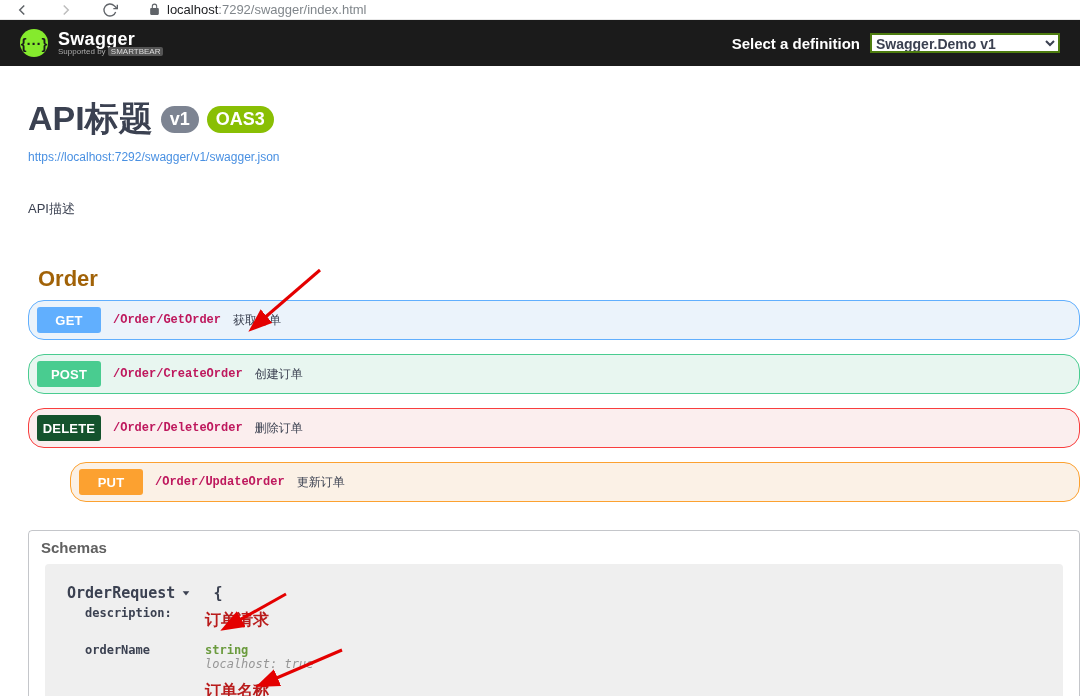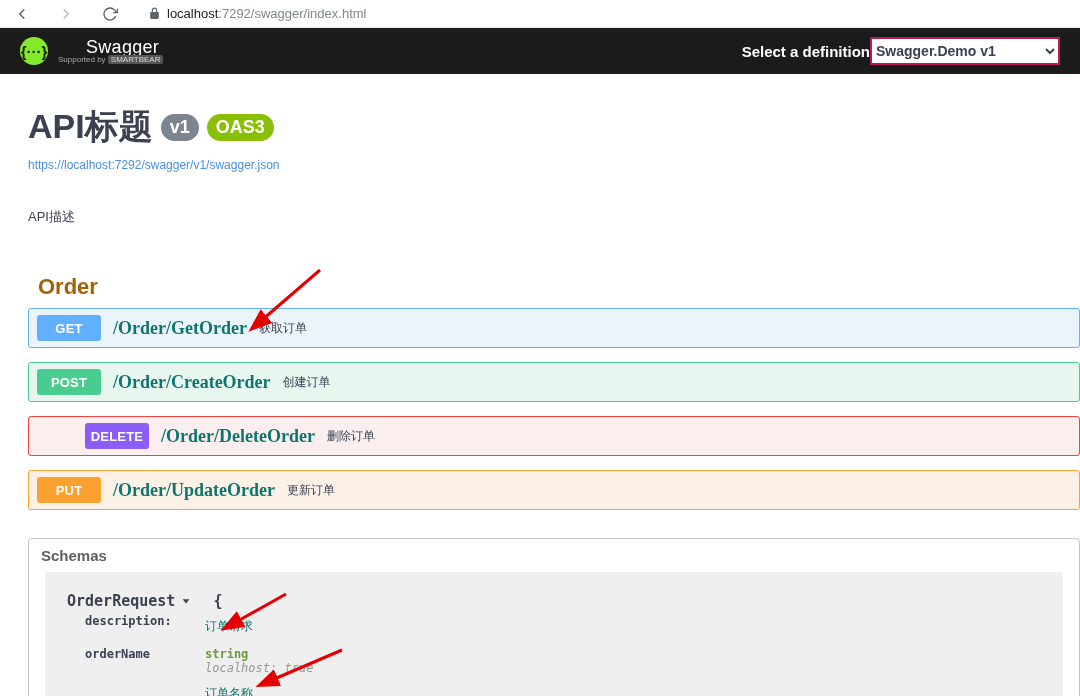--- a/index.html
+++ b/index.html
@@ -1,81 +1,81 @@
 <!DOCTYPE html>
 <html><head>
 <meta charset="utf-8">
 <style>
   * { box-sizing: border-box; margin: 0; padding: 0; }
   body { font-family: -apple-system, BlinkMacSystemFont, "Segoe UI", sans-serif; background: #fff; font-size: 14px; color: #3b4151; }
 
   
-  .browser-bar { display: flex; align-items: center; height: 28px; padding: 0 8px; background: #fff; border-bottom: 1px solid #e8e8e8; gap: 16px; }
+  .browser-bar { display: flex; align-items: center; height: 20px; padding: 0 8px; background: #fff; border-bottom: 1px solid #e8e8e8; gap: 16px; }
   .nav-btn { width: 28px; height: 28px; display: flex; align-items: center; justify-content: center; color: #5f6368; border-radius: 50%; cursor: pointer; }
   .nav-btn.disabled { color: #bdbdbd; }
   .addr-bar { flex: 1; height: 26px; display: flex; align-items: center; margin-left: 8px; gap: 6px; font-size: 13px; color: #5f6368; }
   .lock-icon { color: #5f6368; }
   .addr-host { color: #202124; }
   .addr-path { color: #80868b; }
 
   
   .topbar { background: #1b1b1b; height: 46px; display: flex; align-items: center; padding: 0 20px; justify-content: space-between; }
   .topbar-left { display: flex; align-items: center; gap: 10px; }
   .swagger-logo { width: 28px; height: 28px; border-radius: 50%; background: #85ea2d; display: flex; align-items: center; justify-content: center; color: #1b1b1b; font-weight: bold; font-size: 15px; }
   .swagger-brand { color: #fff; line-height: 1; }
-  .swagger-brand .title { font-size: 18px; font-weight: 400; letter-spacing: 0.3px; margin-left: 28px; }
+  .swagger-brand .title { font-size: 18px; font-weight: 700; letter-spacing: 0.3px; }
   .swagger-brand .sub { font-size: 8px; color: #aaa; }
   .swagger-brand .sub .sb { background: #555; color: #ddd; padding: 0 3px; border-radius: 2px; font-size: 8px; }
-  .topbar-right { display: flex; align-items: center; }
+  .topbar-right { display: flex; align-items: center; gap: 10px; }
   .select-label { color: #fff; font-weight: 700; font-size: 15px; }
-  .def-select { background: #fff; border: 2px solid #be185d; height: 28px; min-width: 190px; padding: 0 0; font-size: 14px; font-weight: 600; color: #3b4151; }
+  .def-select { background: #fff; border: 2px solid #4d7c0f; height: 20px; min-width: 190px; padding: 0 0; font-size: 14px; font-weight: 600; color: #3b4151; }
 
   
   .container { padding: 30px 0 0 28px; }
 
   
   .info-title { font-size: 34px; font-weight: 800; color: #3b4151; display: inline-flex; align-items: center; gap: 8px; }
   .badge { font-size: 18px; font-weight: 600; border-radius: 14px; padding: 3px 9px; color: #fff; display: inline-block; vertical-align: middle; }
   .badge-version { background: #7d8492; }
   .badge-oas { background: #89bf04; }
   .info-link { font-size: 12px; color: #4990e2; text-decoration: none; display: inline-block; margin-top: 8px; }
   .info-desc { font-size: 13px; color: #3b4151; margin-top: 36px; }
 
   
   .tag-section { margin-top: 48px; }
   .tag-name { font-size: 22px; font-weight: 700; color: #a16207; padding: 0 0 8px 10px; cursor: pointer; }
 
   
-  .opblock { border: 1px solid; border-radius: 3px; margin: 0 0 14px 0; cursor: pointer; }
+  .opblock { border: 1px solid; border-radius: 16px; margin: 0 0 14px 0; cursor: pointer; }
   .opblock .summary { display: flex; align-items: center; padding: 6px 8px; gap: 12px; }
   .method { font-size: 13px; font-weight: 700; color: #fff; min-width: 64px; height: 26px; display: flex; align-items: center; justify-content: center; border-radius: 3px; letter-spacing: 0.2px; }
-  .op-path { font-family: Liberation Serif, serif; font-size: 18px; font-weight: 600; color: #0f766e; }
+  .op-path { font-family: Liberation Mono, monospace; font-size: 12px; font-weight: 600; color: #be185d; }
   .op-desc { font-size: 12px; color: #3b4151; }
 
   .opblock.get { background: #ebf3fb; border-color: #61affe; }
   .opblock.get .method { background: #61affe; }
   .opblock.post { background: #e8f6f0; border-color: #49cc90; }
   .opblock.post .method { background: #49cc90; }
   .opblock.delete { background: #fbeeee; border-color: #f93e3e; }
-  .opblock.delete .method { background: #8b5cf6; margin-left: 48px; }
-  .opblock.put { background: #fbf1e6; border-color: #fca130; }
+  .opblock.delete .method { background: #14532d; }
+  .opblock.put { background: #fbf1e6; border-color: #fca130; margin-left: 42px; }
   .opblock.put .method { background: #fca130; }
 
   
   .schemas-wrap { margin-top: 28px; border: 1px solid rgba(59,65,81,.3); border-radius: 4px; }
   .schemas-header { padding: 8px 12px; font-weight: 700; font-size: 15px; color: #606060; cursor: pointer; }
   .schemas-body { background: #efefef; margin: 0 16px 16px 16px; padding: 20px 22px 12px 22px; border-radius: 4px; }
   .model-title { font-family: "Consolas", monospace; font-size: 15px; font-weight: 700; color: #3b4151; display: flex; align-items: center; gap: 6px; cursor: pointer; }
   .caret-down { display: inline-block; }
   .brace { font-weight: 700; }
   .model-table { margin: 4px 0 0 18px; font-family: "Consolas", monospace; font-size: 12px; }
   .model-row { display: flex; margin-bottom: 2px; }
   .model-key { width: 120px; color: #3b4151; font-weight: 600; }
   .model-valblock { }
-  .model-desc-text { font-family: -apple-system, sans-serif; font-size: 12px; color: #0f766e; margin: 4px 0 10px 0; }
+  .model-desc-text { font-family: -apple-system, sans-serif; font-size: 16px; color: #b91c1c; margin: 4px 0 10px 0; font-weight: bold; }
   .model-type { color: #6b9b3e; font-weight: 600; }
   .model-nullable { color: #969696; font-style: italic; }
 
   
   .arrows { position: absolute; top: 0; left: 0; width: 100%; height: 100%; pointer-events: none; }
 </style>
 </head>
 <body>
 
 <div class="browser-bar">

